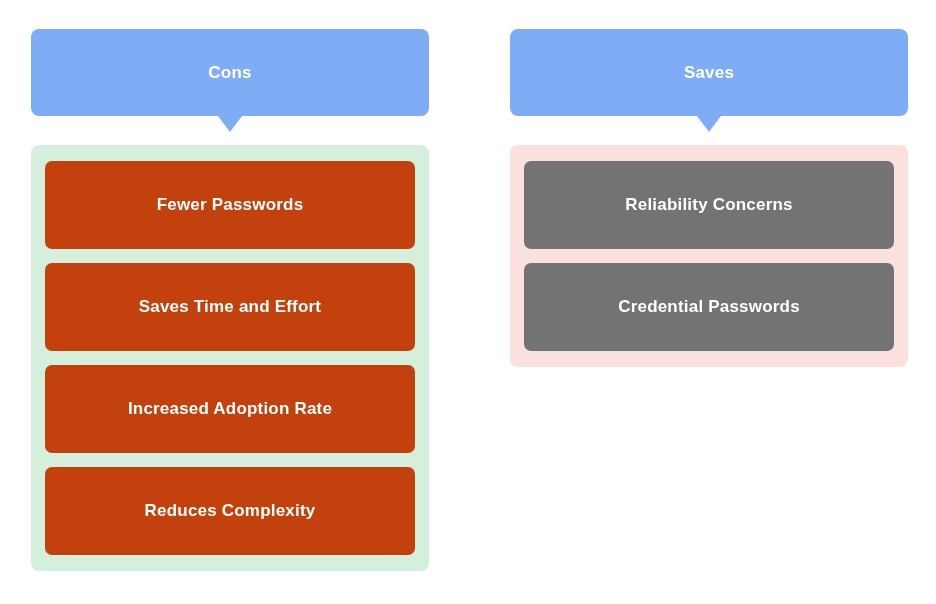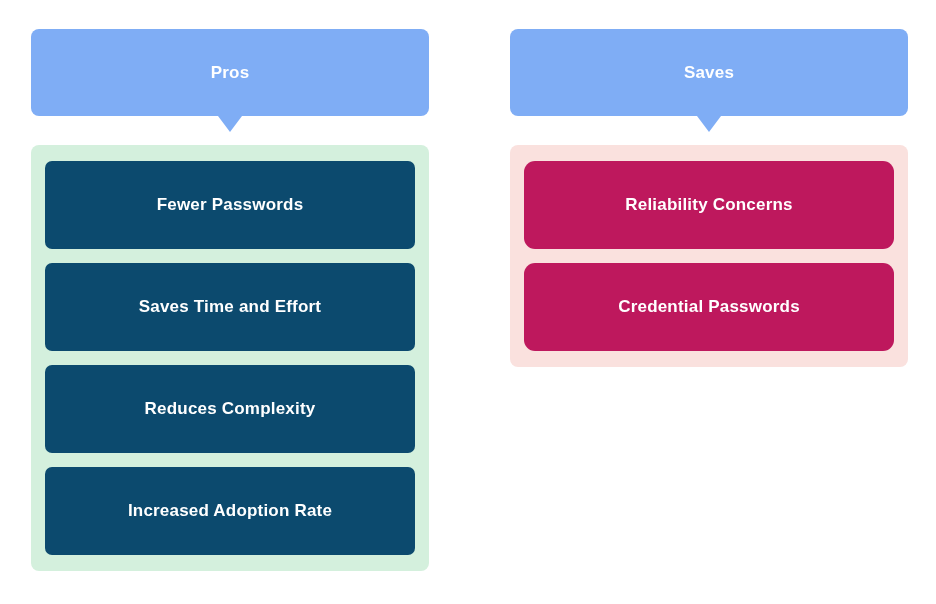--- a/index.html
+++ b/index.html
@@ -71,56 +71,56 @@
   .item {
     box-sizing: border-box;
     height: 88px;
     border-radius: 7px;
     display: flex;
     align-items: center;
     justify-content: center;
     margin-bottom: 14px;
   }
   .item:last-child { margin-bottom: 0; }
-  .item.pros-item { background: #0c4a6e; align-items: center; }
-  .item.cons-item { background: #be185d; border-radius: 11px; }
+  .item.pros-item { background: #c2410c; align-items: center; }
+  .item.cons-item { background: #737373; }
 
   .item-label {
     color: #ffffff;
     font-size: 17px;
     font-weight: bold;
     letter-spacing: 0.2px;
     text-align: center;
     line-height: 1.2;
   }
 </style>
 </head>
 <body>
 
 <div id="diagram">
 
   <div class="column pros">
 
     <div class="header">
-      <span class="header-label">Pros</span>
+      <span class="header-label">Cons</span>
       <span class="pointer"></span>
     </div>
 
     <div class="items-box pros-box">
       <div class="item pros-item">
         <span class="item-label">Fewer Passwords</span>
       </div>
       <div class="item pros-item">
         <span class="item-label">Saves Time and Effort</span>
       </div>
       <div class="item pros-item">
-        <span class="item-label">Reduces Complexity</span>
+        <span class="item-label">Increased Adoption Rate</span>
       </div>
       <div class="item pros-item">
-        <span class="item-label">Increased Adoption Rate</span>
+        <span class="item-label">Reduces Complexity</span>
       </div>
     </div>
 
   </div>
 
   <div class="column cons">
 
     <div class="header">
       <span class="header-label">Saves</span>
       <span class="pointer"></span>

